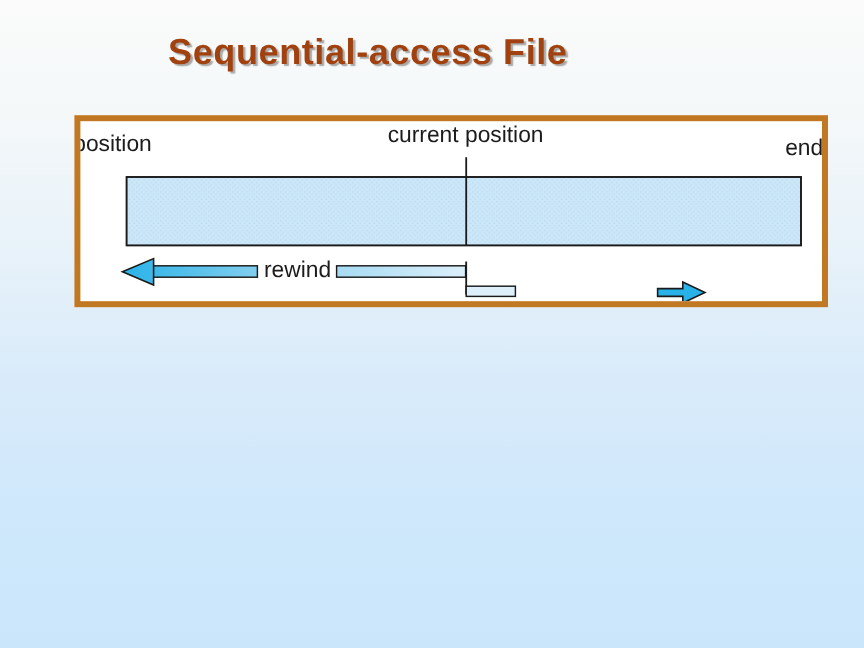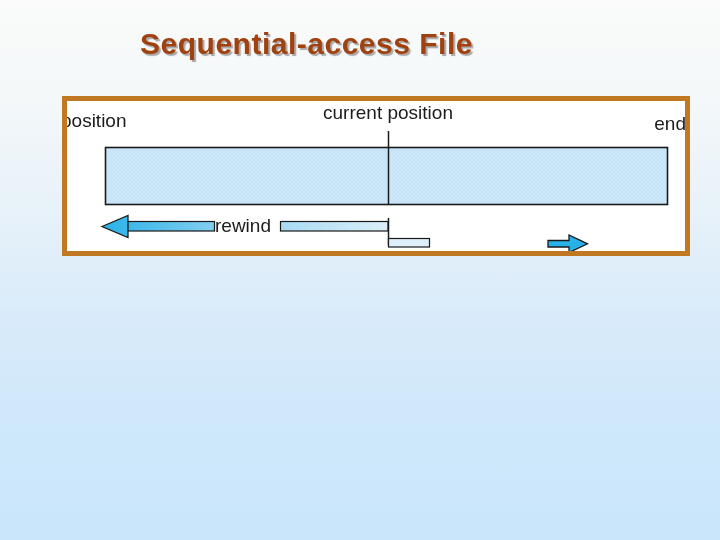--- a/index.html
+++ b/index.html
@@ -21,21 +21,21 @@
     overflow: hidden;
   }
   .overlay { position: absolute; left: 0; top: 0; width: 618px; height: 150px; }
   .lbl {
     position: absolute; font-size: 19px; line-height: 22px; color: #1C1C1C;
     white-space: nowrap;
   }
   .lbl-beginning { left: -6px; top: 9px; }
   .lbl-current { left: 230px; top: 1px; width: 182px; text-align: center; }
   .lbl-end { right: -1px; top: 12px; }
-  .lbl-rewind { left: 148px; top: 114px; width: 66px; }
+  .lbl-rewind { left: 148px; top: 114px; width: 66px; text-align: center; }
   .lbl-rw { left: 364px; top: 130px; }
 </style>
 </head>
 <body>
 
 <div style="position:absolute; inset:0;">
 
   <div class="title">Sequential-access File</div>
 
   <div class="diagram-box">

